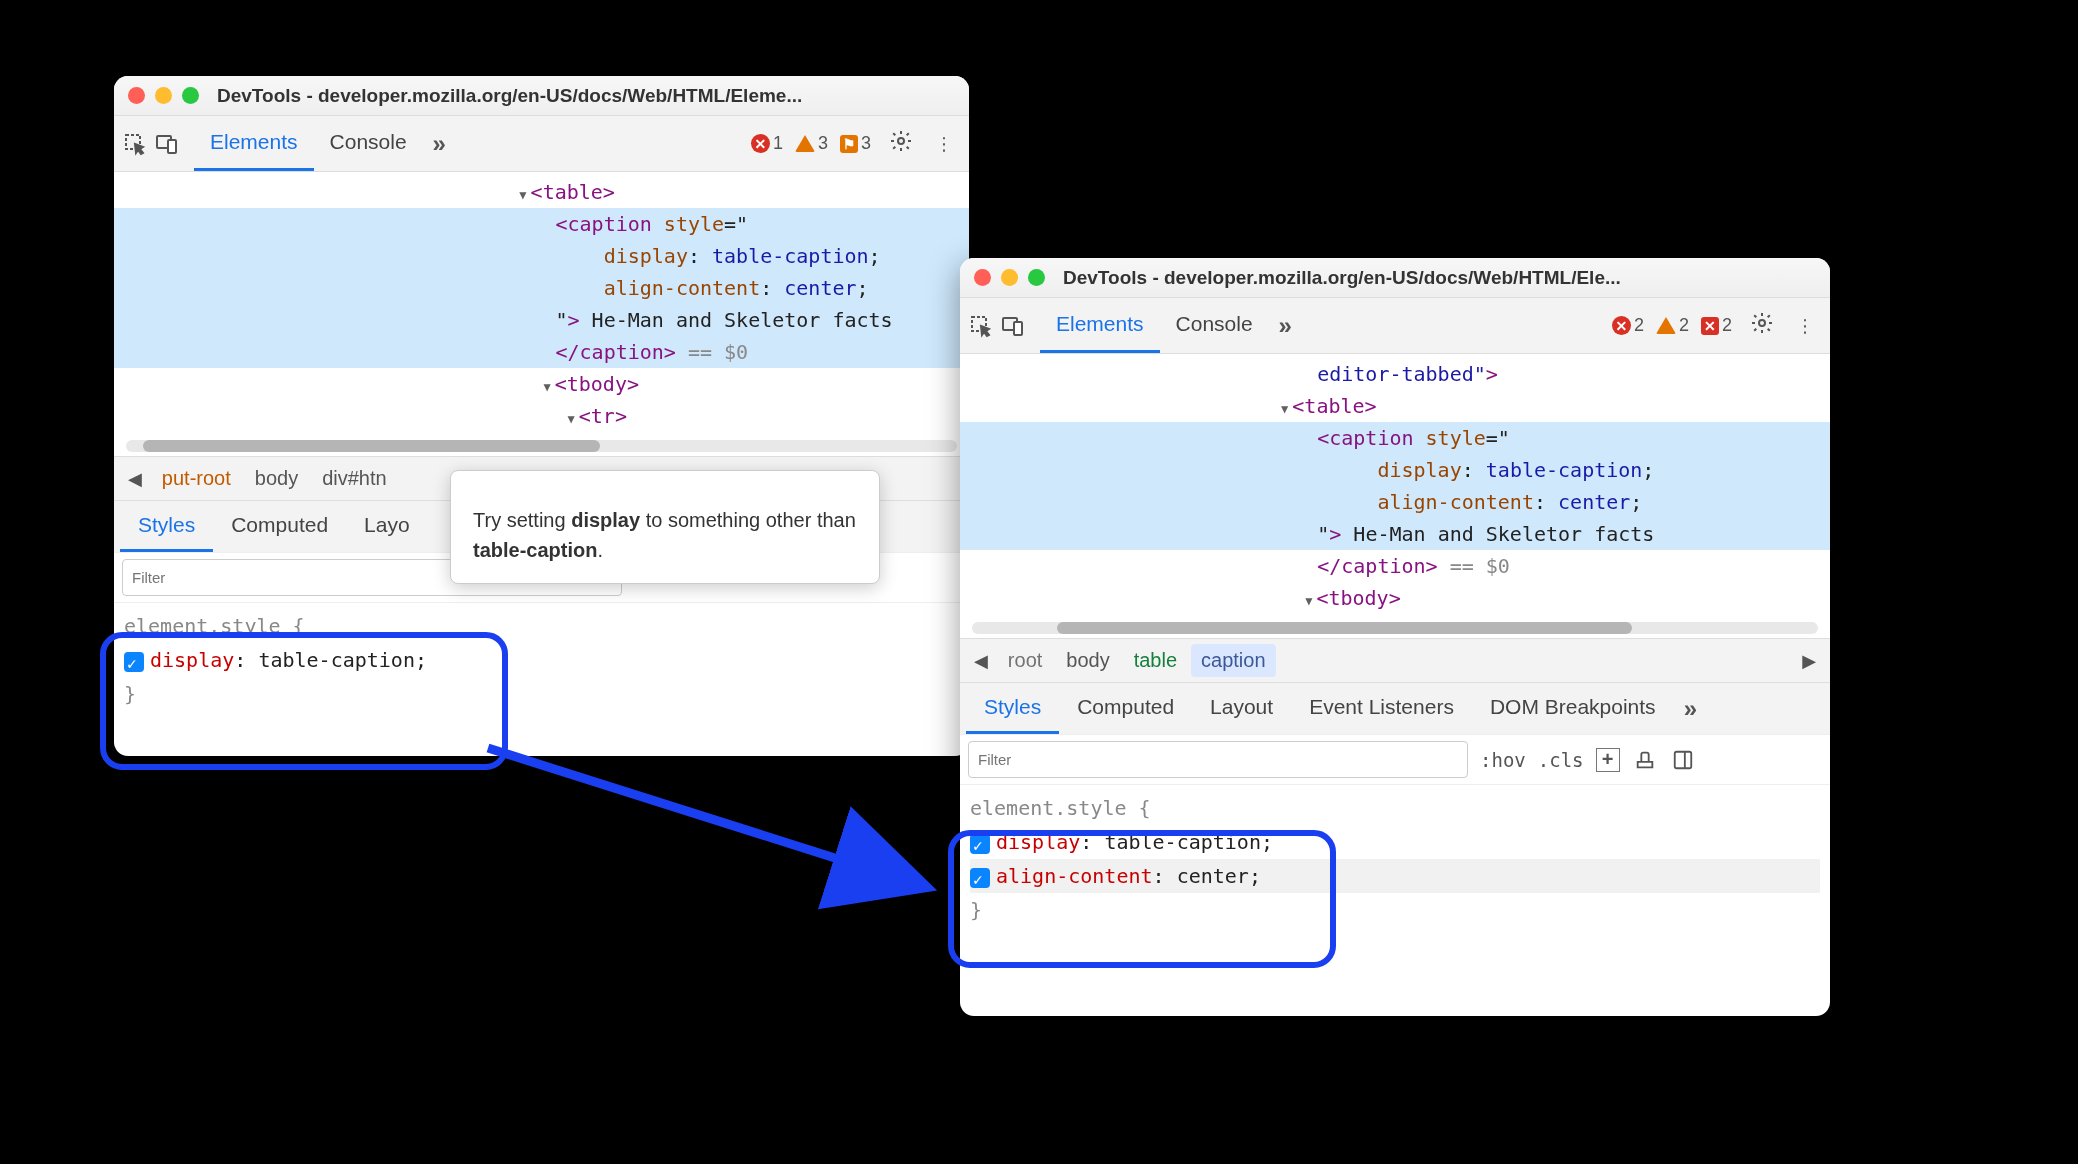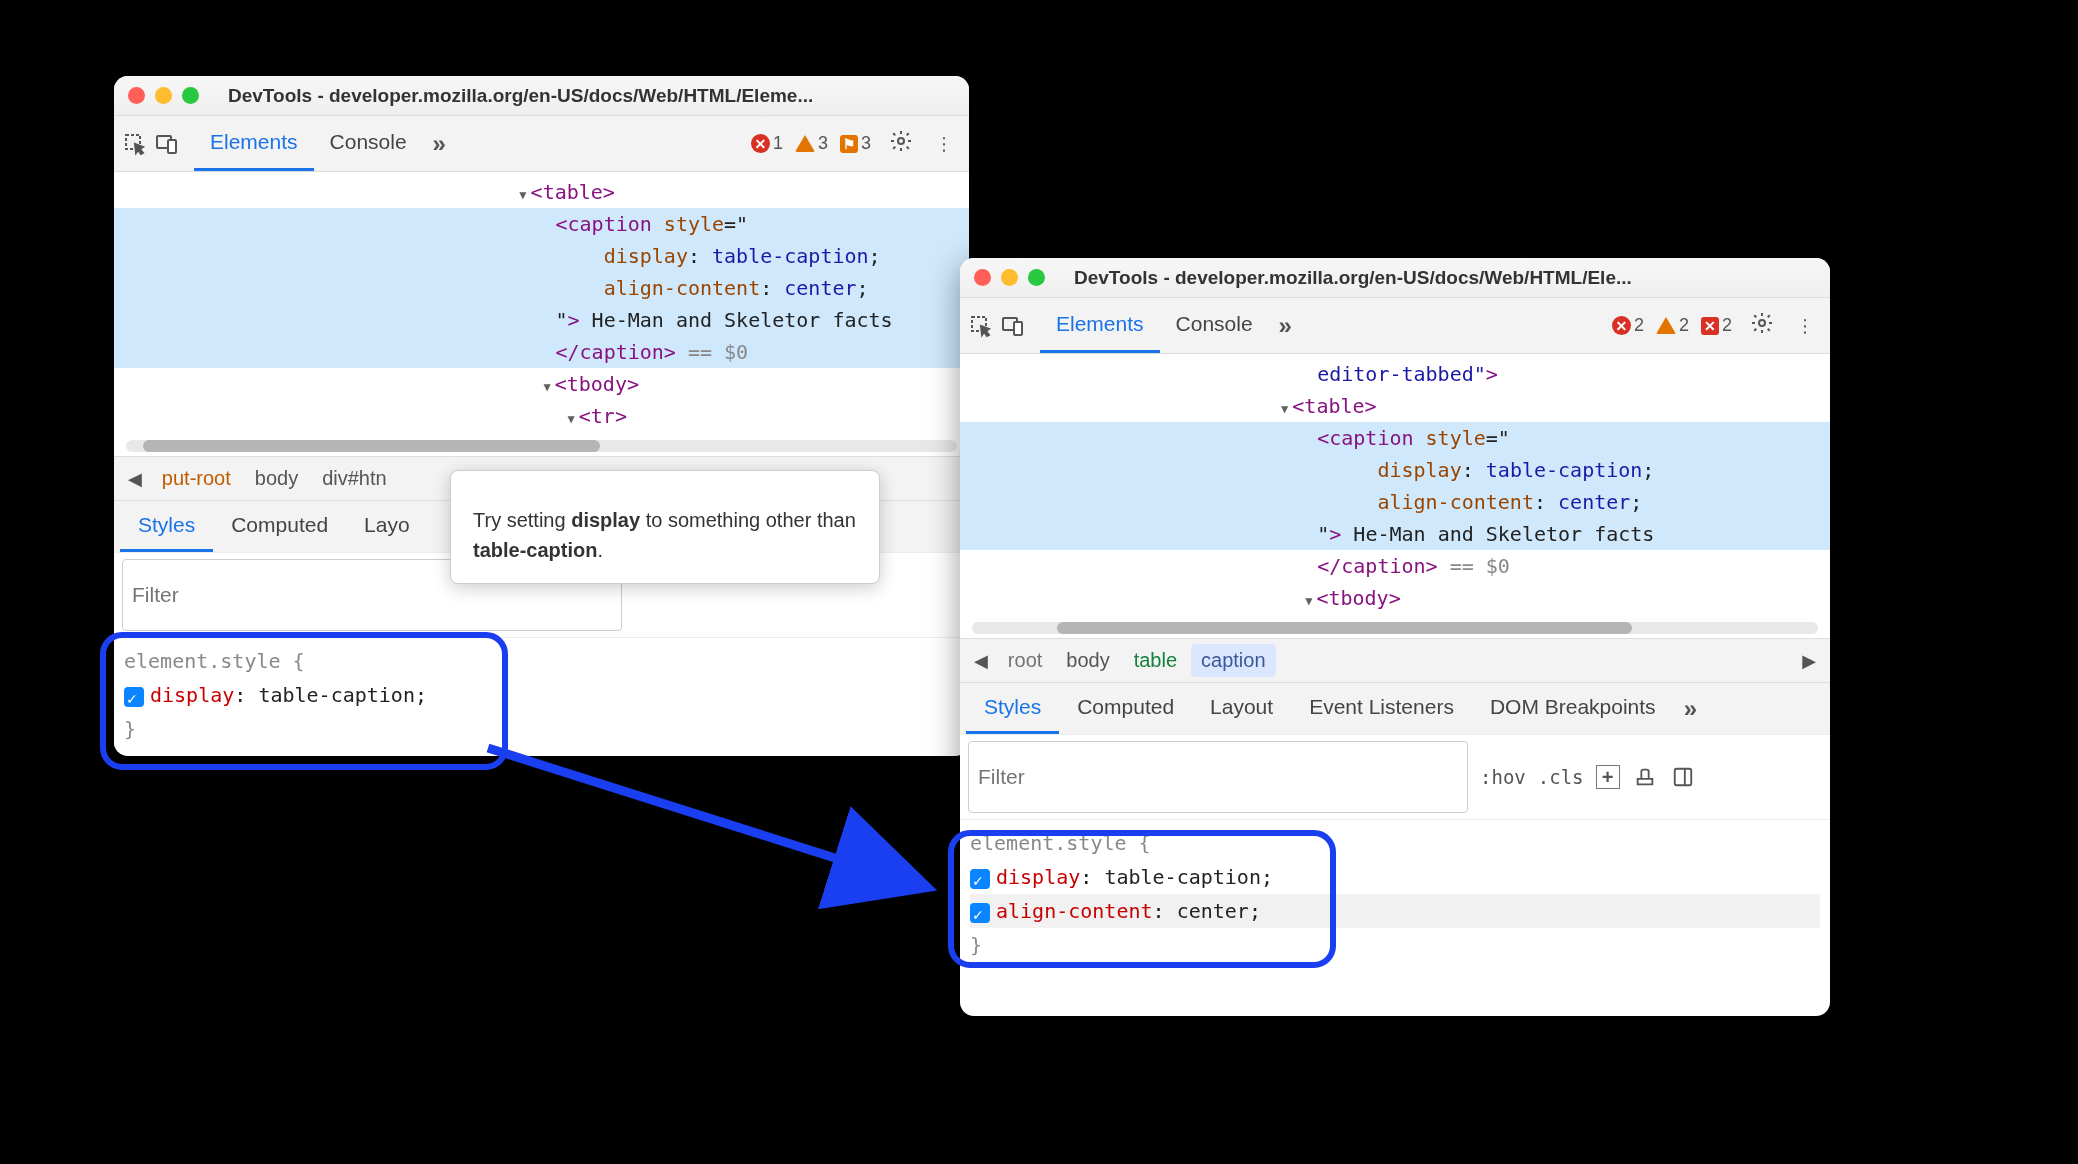--- a/index.html
+++ b/index.html
@@ -3,21 +3,21 @@
 <meta charset="utf-8">
 <style>
  *{box-sizing:border-box;margin:0;padding:0}
  body{background:#000;font-family:-apple-system,BlinkMacSystemFont,"Segoe UI",sans-serif;width:2078px;height:1164px;position:relative;overflow:hidden;font-size:18px}
  .win{position:absolute;background:#fff;border-radius:14px;box-shadow:0 8px 32px rgba(0,0,0,.4);overflow:hidden;display:flex;flex-direction:column}
  .win1{left:114px;top:76px;width:855px;height:680px}
  .win2{left:960px;top:258px;width:870px;height:758px}
  .titlebar{height:40px;background:linear-gradient(#f7f7f7,#efefef);display:flex;align-items:center;padding:0 14px;gap:10px;border-bottom:1px solid #ddd}
  .dot{width:17px;height:17px;border-radius:50%}
  .dot.r{background:#ff5f57}.dot.y{background:#febc2e}.dot.g{background:#28c840}
- .title{font-size:19px;font-weight:600;color:#333;margin-left:19px;white-space:nowrap;overflow:hidden;text-overflow:ellipsis}
+ .title{font-size:19px;font-weight:600;color:#333;margin-left:8px;white-space:nowrap;overflow:hidden;text-overflow:ellipsis}
  .toolbar{display:flex;align-items:center;height:56px;border-bottom:1px solid #ddd;padding:0 8px;background:#f3f3f3;gap:6px}
  .tb-icon{width:26px;height:26px;color:#555;display:flex;align-items:center;justify-content:center;flex-shrink:0}
  .tabs{display:flex;align-items:center;margin-left:8px;gap:0}
  .tab{padding:14px 16px;font-size:21px;color:#444;border-bottom:3px solid transparent;cursor:pointer}
  .tab.active{color:#1a73e8;border-bottom-color:#1a73e8;font-weight:500}
  .chev{color:#555;font-size:24px;font-weight:900;padding:0 10px}
  .badges{display:flex;align-items:center;gap:4px;margin-left:auto}
  .badge{display:flex;align-items:center;gap:3px;font-size:18px;color:#555;padding:0 4px}
  .bi{width:19px;height:19px;border-radius:50%;display:inline-flex;align-items:center;justify-content:center;color:#fff;font-size:14px;font-weight:900}
  .bi.err{background:#d93025}.bi.warn{width:0;height:0;border-left:10px solid transparent;border-right:10px solid transparent;border-bottom:17px solid #e37400;border-radius:2px;color:transparent}
@@ -30,21 +30,21 @@
  .disc{color:#606060;font-size:12px;margin-right:4px}
  .hl{background:#cfe8fc}
  .bc{display:flex;align-items:center;height:44px;border-top:1px solid #ddd;padding:0 8px;font-size:20px;color:#555;gap:4px;overflow:hidden;background:#f3f3f3}
  .bc span{padding:5px 10px}
  .bc .sel{background:#dbe7ff;color:#3b5998;border-radius:4px}
  .bc .navch{color:#555;font-size:18px;padding:0 6px}
  .subtabs{display:flex;align-items:center;height:52px;border-top:1px solid #ddd;padding:0 6px;gap:0;background:#f3f3f3}
  .stab{padding:12px 18px;font-size:21px;color:#444;border-bottom:3px solid transparent;cursor:pointer}
  .stab.active{color:#1a73e8;border-bottom-color:#1a73e8}
  .filterrow{display:flex;align-items:center;padding:6px 8px;gap:12px;border-top:1px solid #eee;background:#fff}
- .filterrow input{flex:1;border:1px solid #ccc;border-radius:4px;padding:23px 9px;font-size:21px;color:#0f172a;background:#fff;max-width:500px}
+ .filterrow input{flex:1;border:1px solid #ccc;border-radius:4px;padding:9px 9px;font-size:15px;color:#0f172a;background:#fff;max-width:500px}
  .mini{font-size:19px;color:#555;font-family:Menlo,Consolas,monospace}
  .boxbtn{border:1px solid #777;width:24px;height:24px;display:flex;align-items:center;justify-content:center;font-size:20px;font-weight:900;color:#555}
  .rules{font-family:Menlo,Consolas,monospace;font-size:20px;line-height:1.7;padding:6px 10px;background:#fff;border-top:1px solid #eee;position:relative;z-index:0}
  .rules .gy{color:#888}.rules .pn{color:#c80000}.rules .vl{color:#222}
  .cb{display:inline-block;width:20px;height:20px;background:#0a84ff;border-radius:4px;vertical-align:middle;margin-right:6px;position:relative}
  .cb.dim{opacity:.5}
  .cb::after{content:"✓";position:absolute;left:3px;top:-2px;color:#fff;font-size:16px;font-weight:900}
  .info{display:inline-flex;width:19px;height:19px;border:1.5px solid #999;border-radius:50%;align-items:center;justify-content:center;font-size:13px;font-style:italic;color:#888;font-family:serif;vertical-align:middle;font-weight:bold}
  .dimtxt{color:#c89090}
  .tooltip{position:absolute;background:#fff;border:1px solid #ccc;border-radius:8px;box-shadow:0 4px 18px rgba(0,0,0,.2);padding:18px 22px;width:430px;font-size:20px;line-height:1.5;color:#333;z-index:30}

